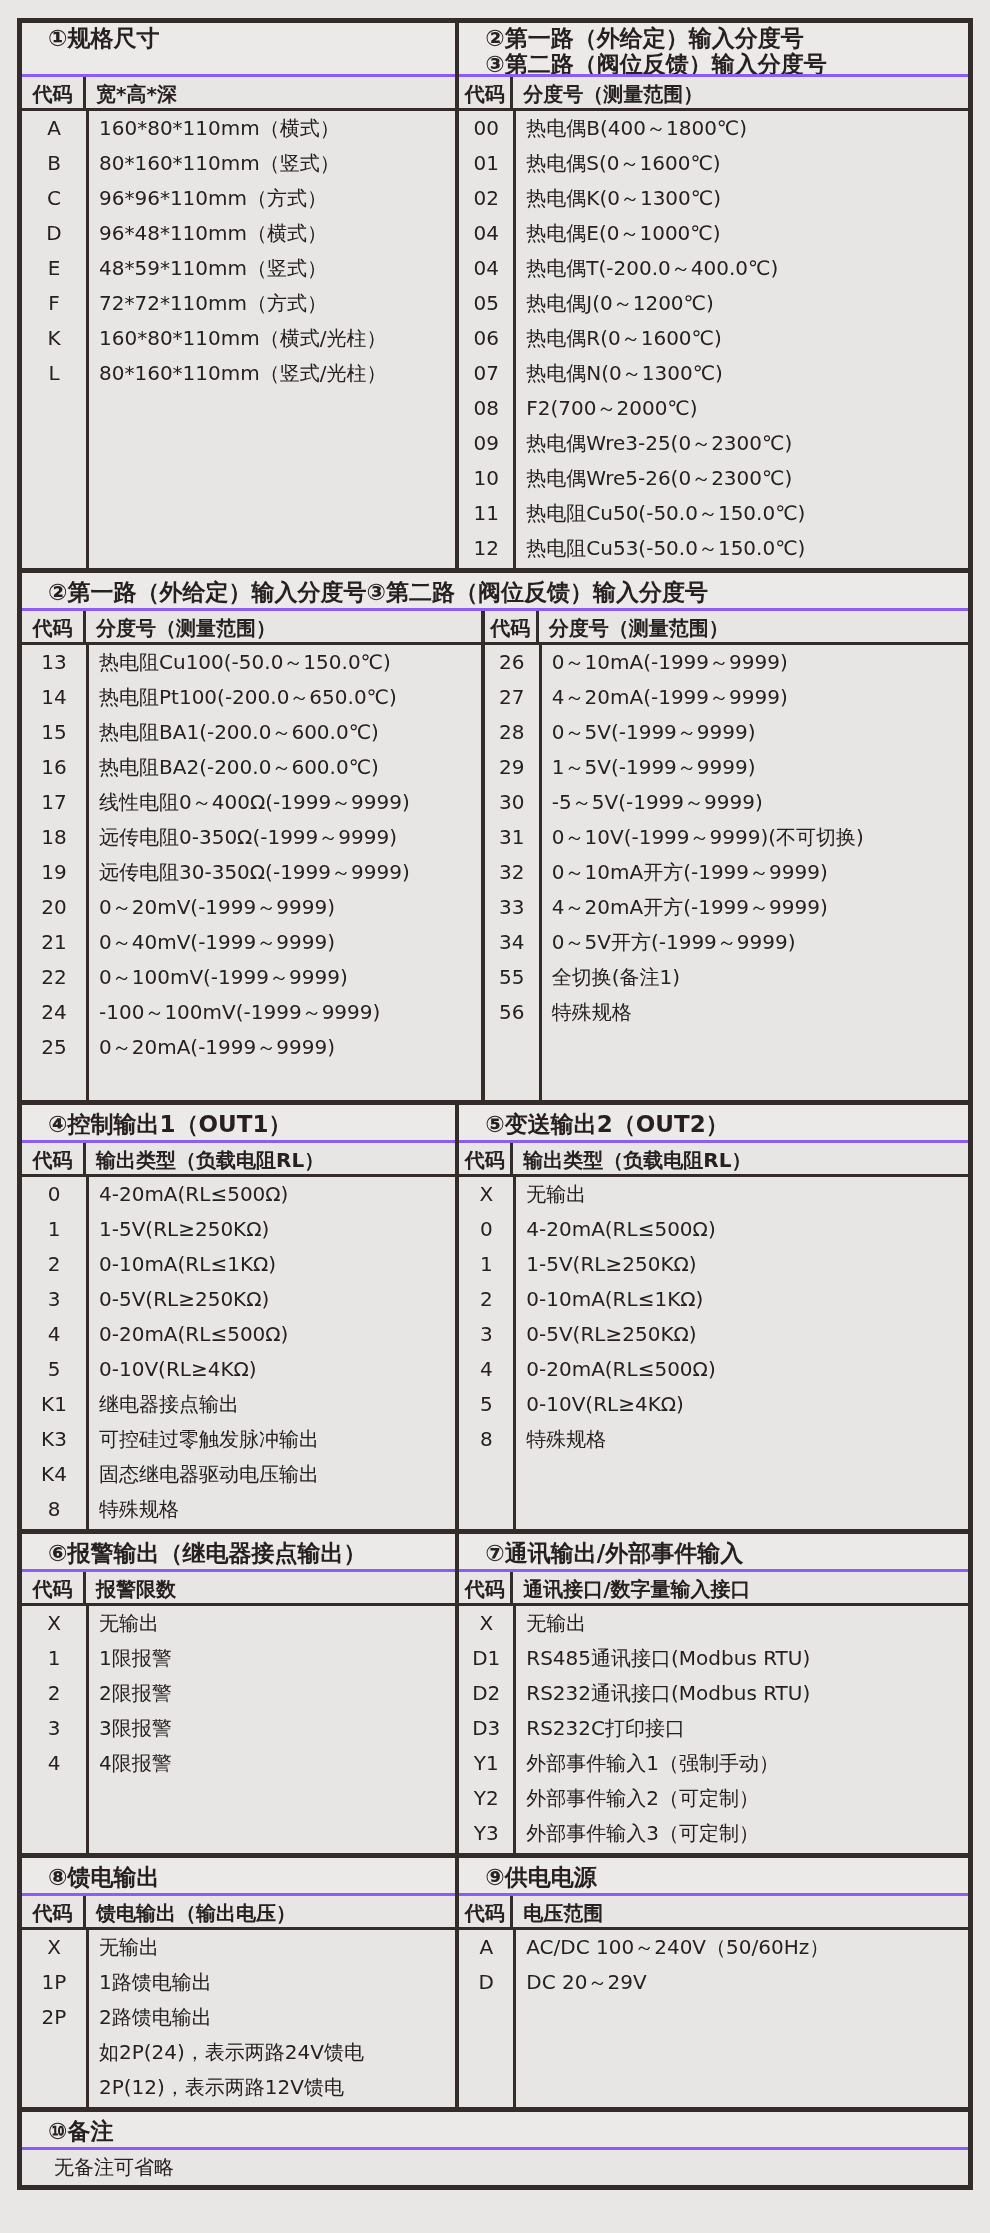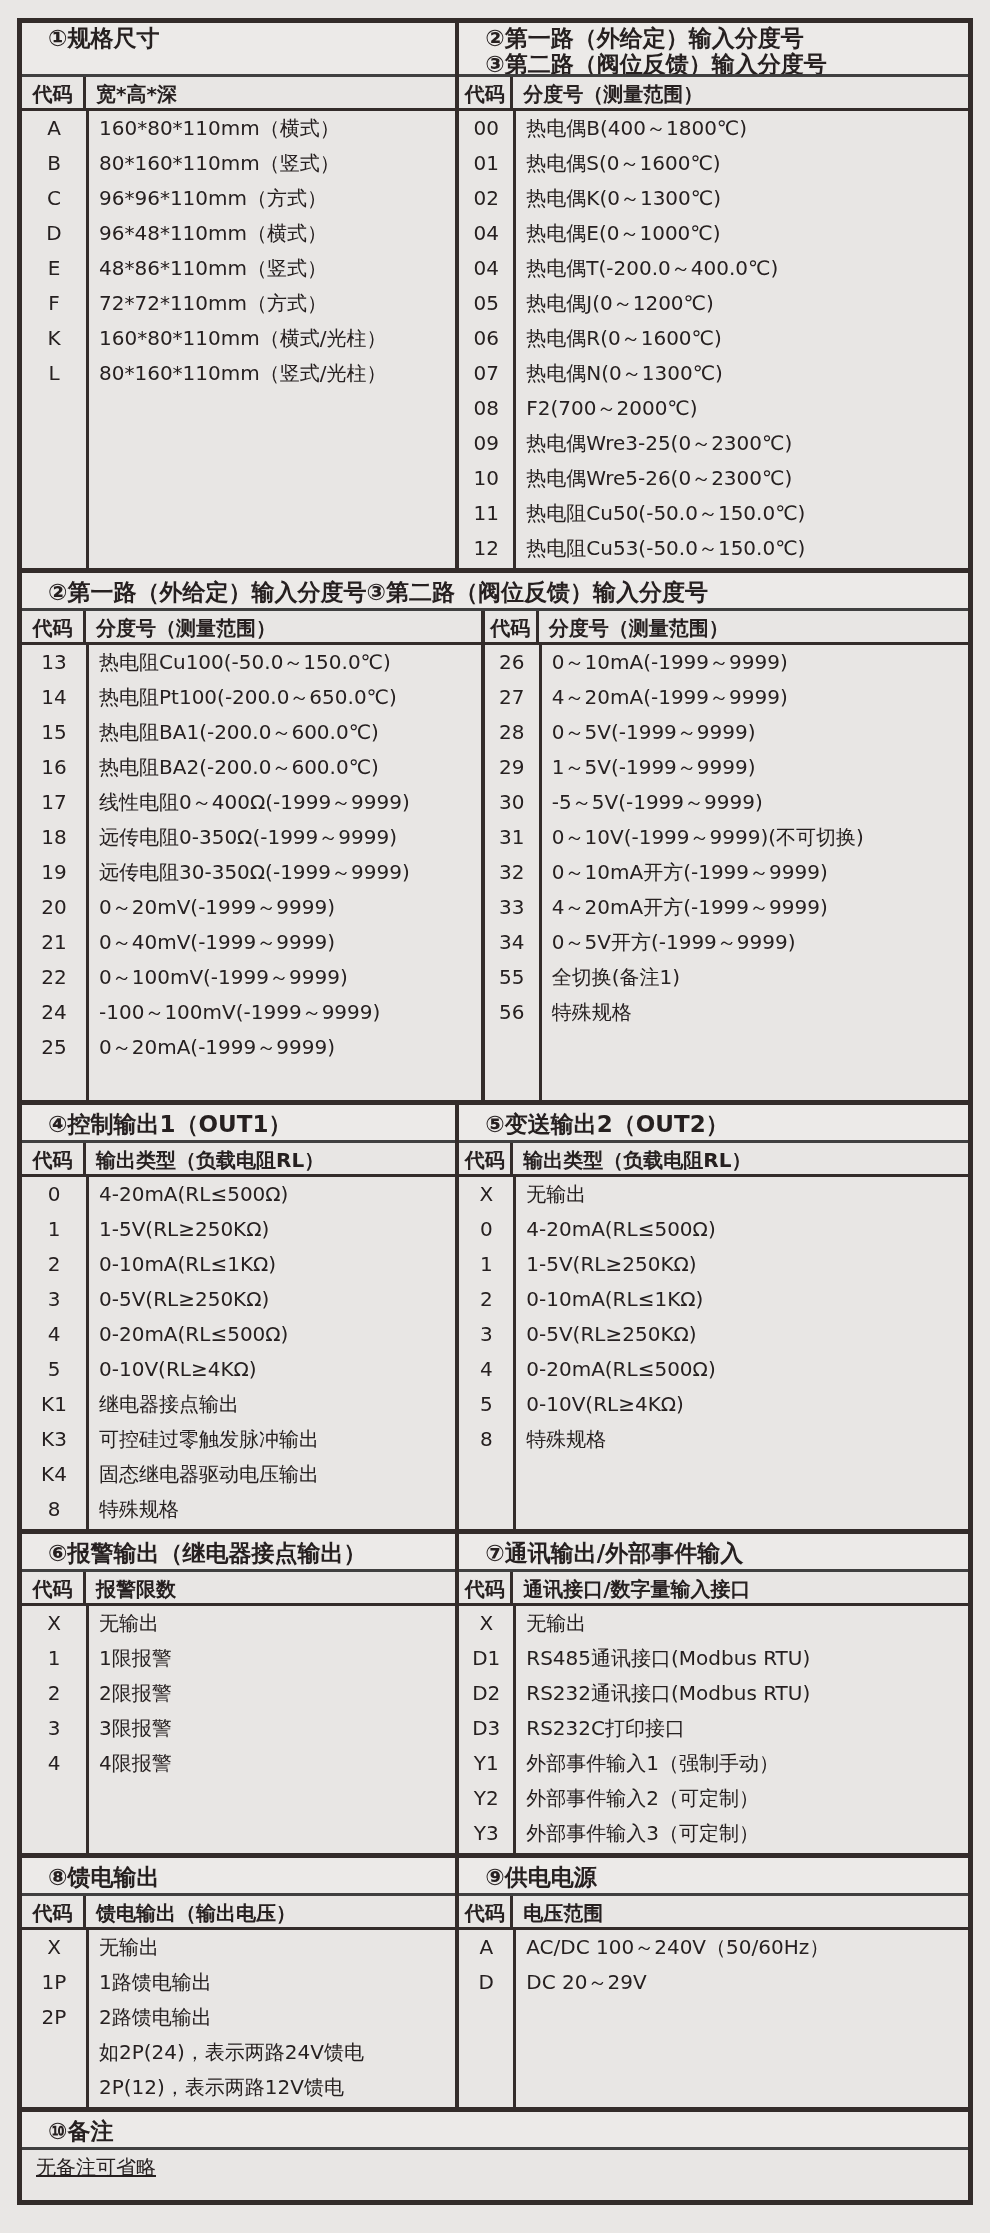--- a/index.html
+++ b/index.html
@@ -18,21 +18,21 @@
   .sec { border-top:5px solid #332c2a; }
   .sec:first-child { border-top:none; }
   .pair { display:flex; align-items:stretch; }
   .half { display:flex; flex-direction:column; }
   .half.left  { flex:0 0 45.8%; max-width:45.8%; }
   .half.right { flex:1 1 auto; border-left:4px solid #332c2a; min-width:0; }
   .pair.wideleft .half.left  { flex:0 0 48.5%; max-width:48.5%; }
 
   .sec-title {
     font-weight:bold; font-size:23px; line-height:38px; height:38px;
-    padding-left:26px; border-bottom:3px solid #404040;
+    padding-left:26px; border-bottom:3px solid #8b5cf6;
     background:#eceae8; white-space:nowrap; overflow:hidden;
   }
   .sec-title.tall { height:54px; line-height:26px; padding-top:2px; }
   .sec-title.tall .tline { display:block; }
 
   .col-hdr {
     display:flex; height:34px; line-height:34px;
     font-weight:bold; font-size:20px;
     border-bottom:3px solid #332c2a; white-space:nowrap;
   }
@@ -55,21 +55,21 @@
 
   .b13 { min-height:455px; }
   .b12 { min-height:455px; }
   .b10 { min-height:350px; }
   .b8  { min-height:350px; }
   .b7  { min-height:245px; }
   .b5  { min-height:245px; }
   .b5s { min-height:175px; }
   .b2  { min-height:175px; }
 
-  .note-body { height:50px; line-height:35px; font-size:20px; padding-left:14px;text-decoration:underline; }
+  .note-body { height:35px; line-height:35px; font-size:20px; padding-left:32px; }
 </style>
 </head>
 <body>
 
 <div class="page">
   <div class="spec-table">
 
     <div class="sec pair">
       <div class="half left">
         <div class="sec-title tall">
@@ -92,21 +92,21 @@
             <div class="row">
             <div class="code">C</div>
             <div class="val">96*96*110mm（方式）</div>
           </div>
             <div class="row">
             <div class="code">D</div>
             <div class="val">96*48*110mm（横式）</div>
           </div>
             <div class="row">
             <div class="code">E</div>
-            <div class="val">48*86*110mm（竖式）</div>
+            <div class="val">48*59*110mm（竖式）</div>
           </div>
             <div class="row">
             <div class="code">F</div>
             <div class="val">72*72*110mm（方式）</div>
           </div>
             <div class="row">
             <div class="code">K</div>
             <div class="val">160*80*110mm（横式/光柱）</div>
           </div>
             <div class="row">

